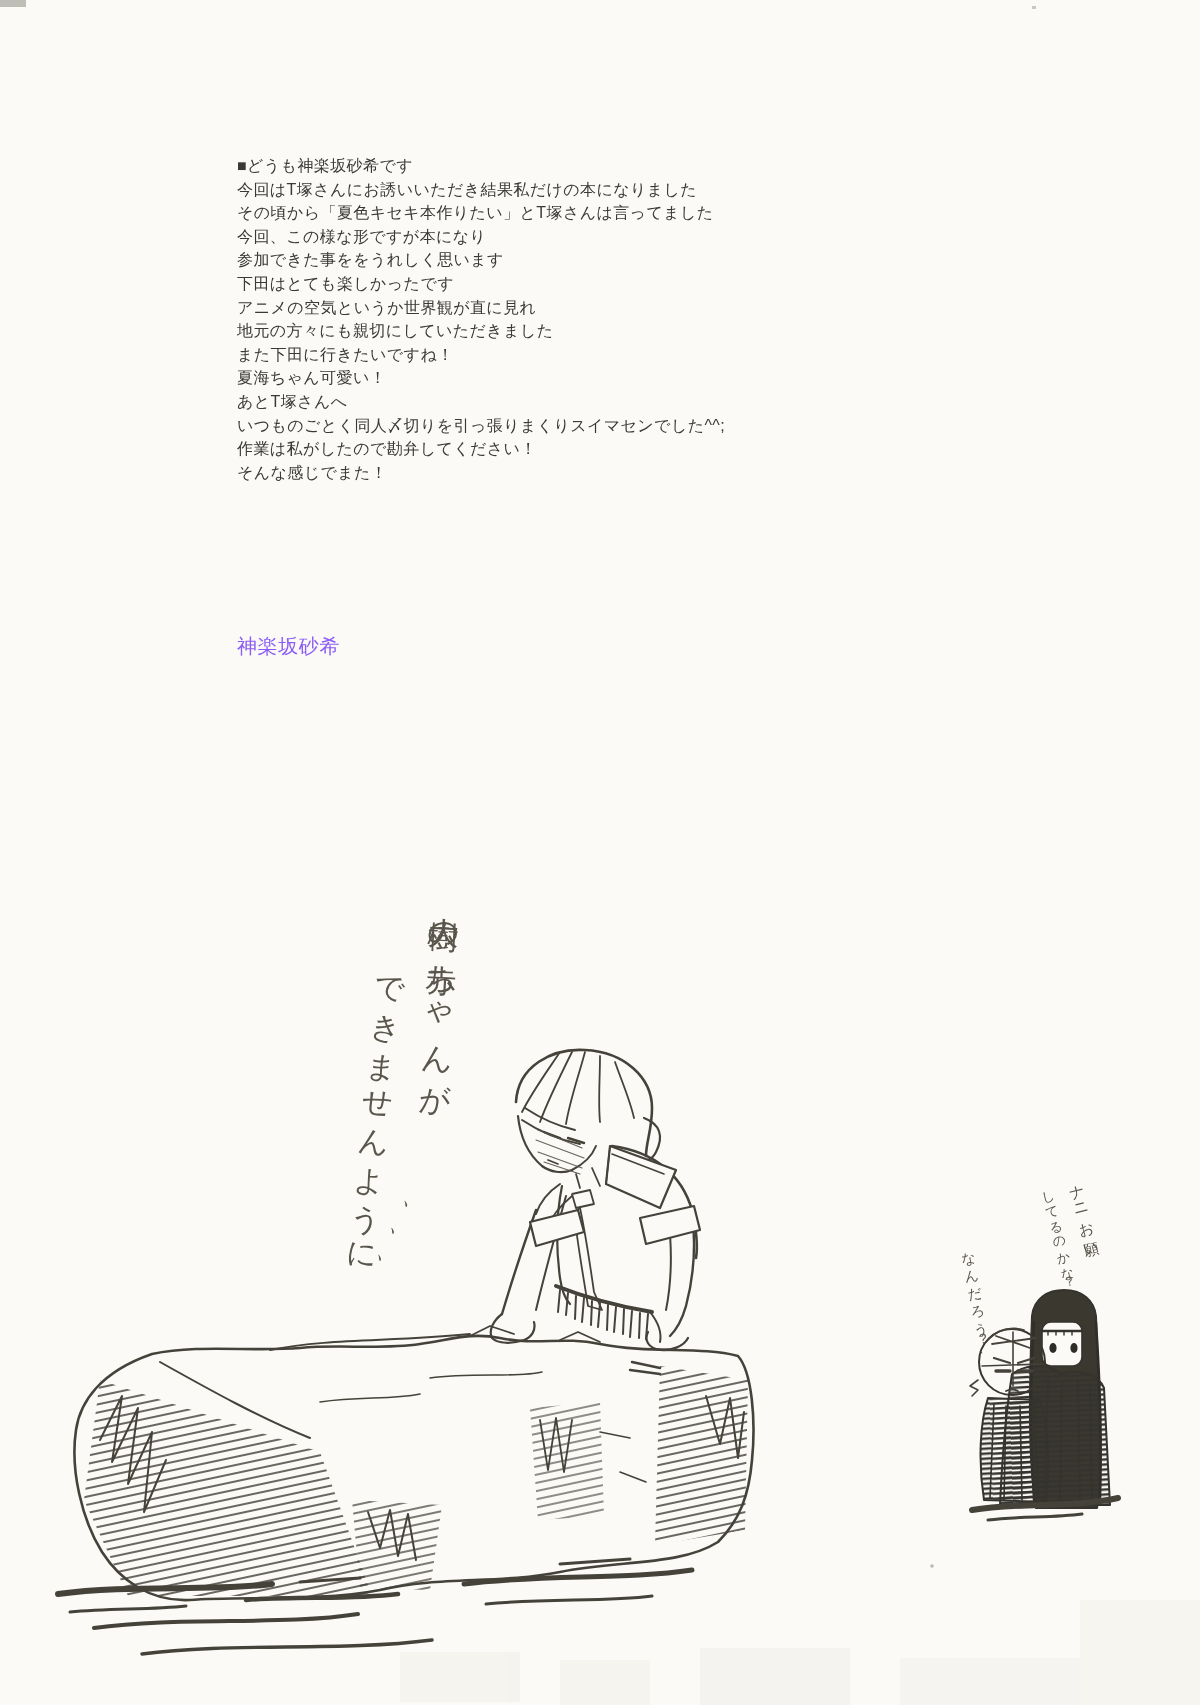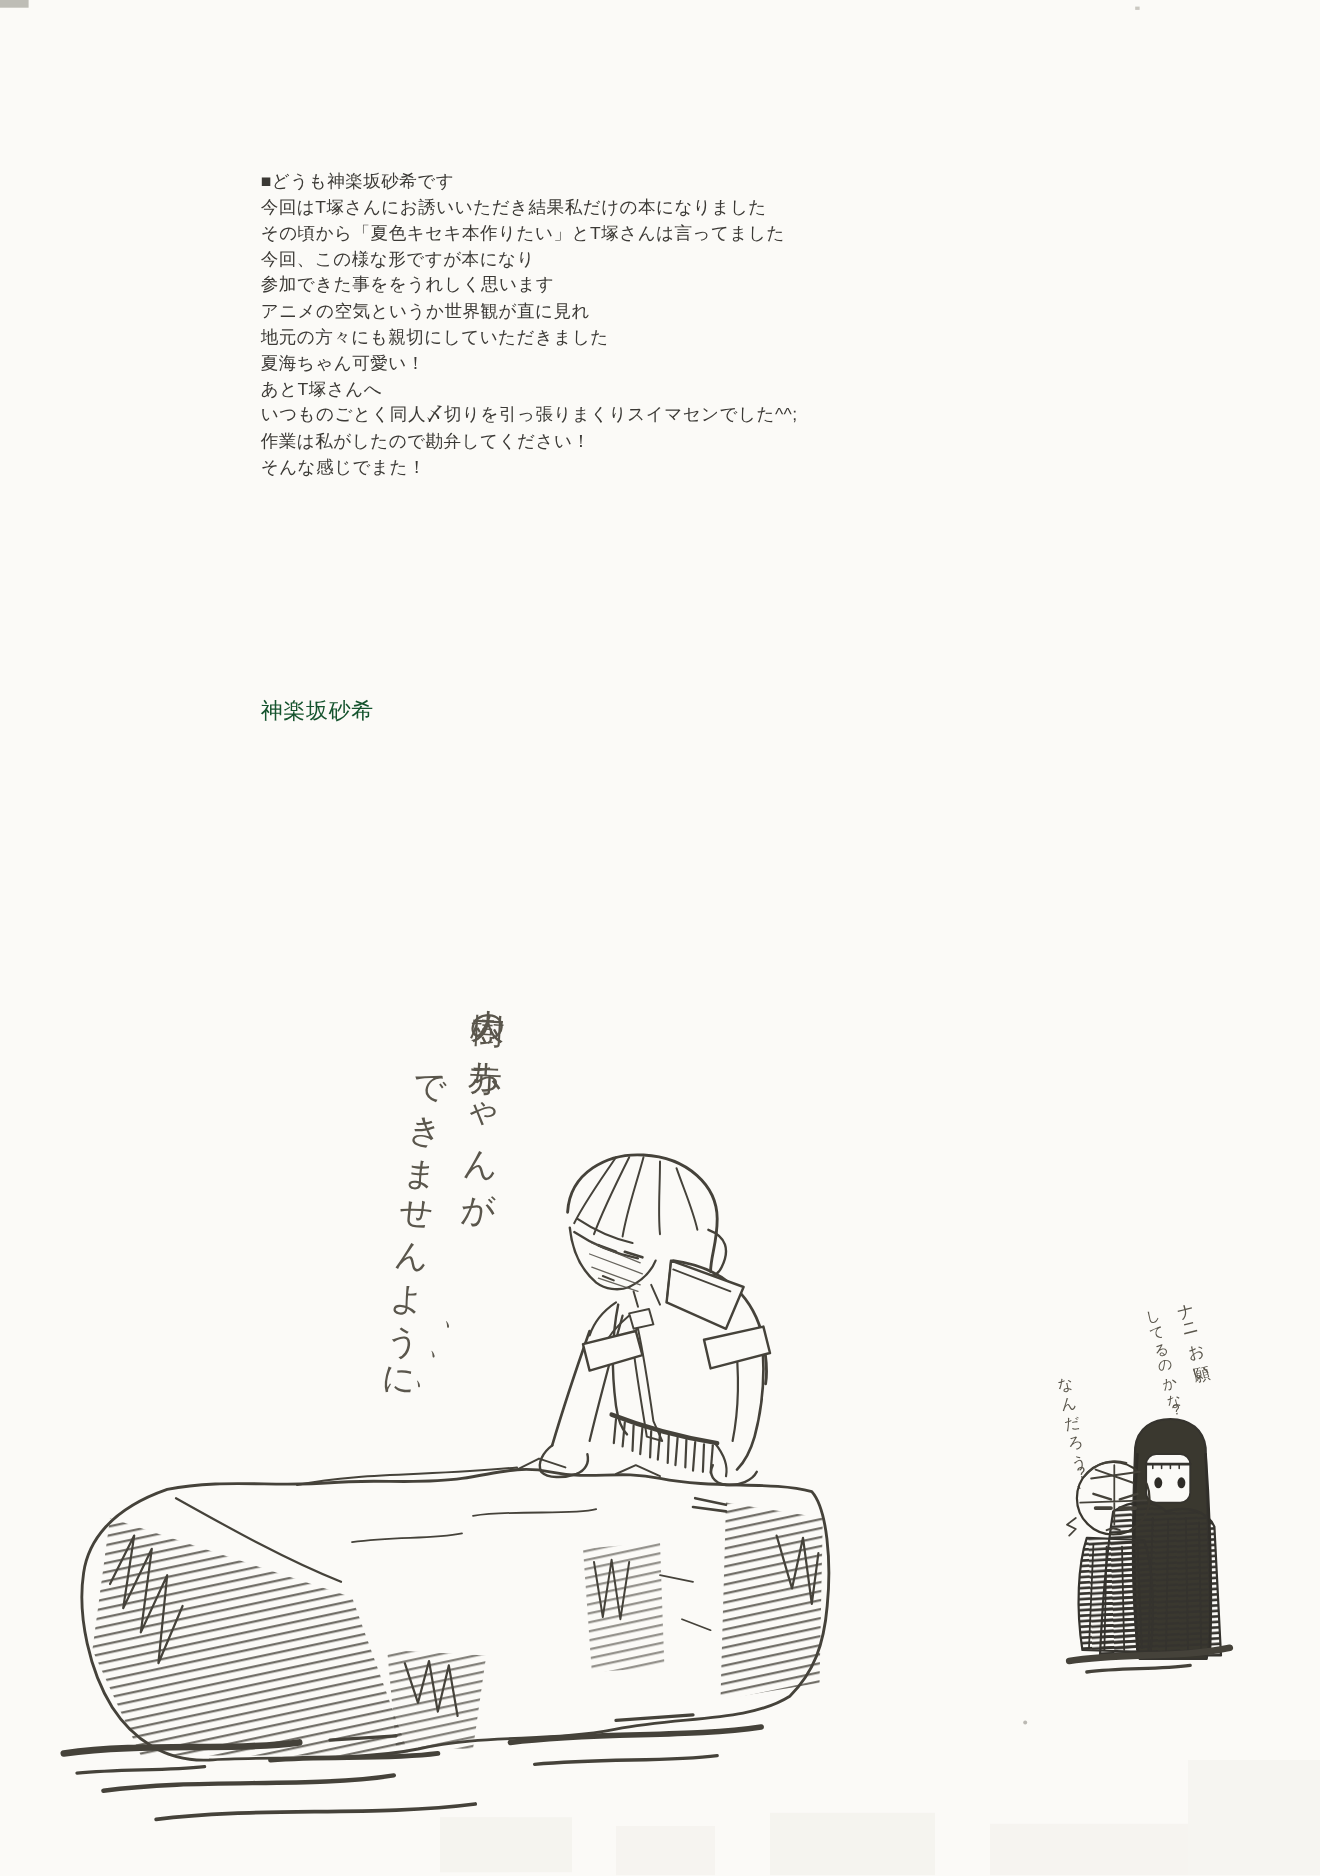--- a/index.html
+++ b/index.html
@@ -9,21 +9,21 @@
     font-family:"Liberation Sans","DejaVu Sans",sans-serif;
   }
   .afterword{
     position:absolute;left:237px;top:154px;width:640px;
     font-size:16px;line-height:23.6px;letter-spacing:.4px;
     color:#3b3935;white-space:nowrap;
   }
   .afterword-line{height:23.6px;}
   .signature{
     position:absolute;left:237px;top:633px;
-    font-size:20px;letter-spacing:.6px;color:#14532d;
+    font-size:20px;letter-spacing:.6px;color:#8b5cf6;
   }
   .vtext{
     position:absolute;writing-mode:vertical-rl;text-orientation:upright;
     color:#5a564c;white-space:nowrap;transform-origin:top center;
   }
   .cap-main-1{left:424px;top:893px;font-size:31px;letter-spacing:4px;transform:rotate(3deg);}
   .cap-main-2{left:372px;top:956px;font-size:30px;letter-spacing:4px;transform:rotate(6deg);}
   .cap-main-dots{left:398px;top:1203px;font-size:24px;letter-spacing:6px;transform:rotate(26deg);}
   .cap-onlooker-1a{left:1063px;top:1176px;font-size:15px;letter-spacing:2px;transform:rotate(-14deg);}
   .cap-onlooker-1b{left:1035px;top:1182px;font-size:13px;letter-spacing:1px;transform:rotate(-14deg);}
@@ -32,22 +32,24 @@
 </style>
 </head>
 <body>
 
 <div class="afterword">
     <div class="afterword-line">■どうも神楽坂砂希です</div>
     <div class="afterword-line">今回はT塚さんにお誘いいただき結果私だけの本になりました</div>
     <div class="afterword-line">その頃から「夏色キセキ本作りたい」とT塚さんは言ってました</div>
     <div class="afterword-line">今回、この様な形ですが本になり</div>
     <div class="afterword-line">参加できた事ををうれしく思います</div>
+    <div class="afterword-line">下田はとても楽しかったです</div>
     <div class="afterword-line">アニメの空気というか世界観が直に見れ</div>
     <div class="afterword-line">地元の方々にも親切にしていただきました</div>
+    <div class="afterword-line">また下田に行きたいですね！</div>
     <div class="afterword-line">夏海ちゃん可愛い！</div>
     <div class="afterword-line">あとT塚さんへ</div>
     <div class="afterword-line">いつものごとく同人〆切りを引っ張りまくりスイマセンでした^^;</div>
     <div class="afterword-line">作業は私がしたので勘弁してください！</div>
     <div class="afterword-line">そんな感じでまた！</div>
   </div>
 
 <div class="signature">神楽坂砂希</div>
 
 <div class="vtext cap-main-1">大樹の赤ちゃんが</div>

